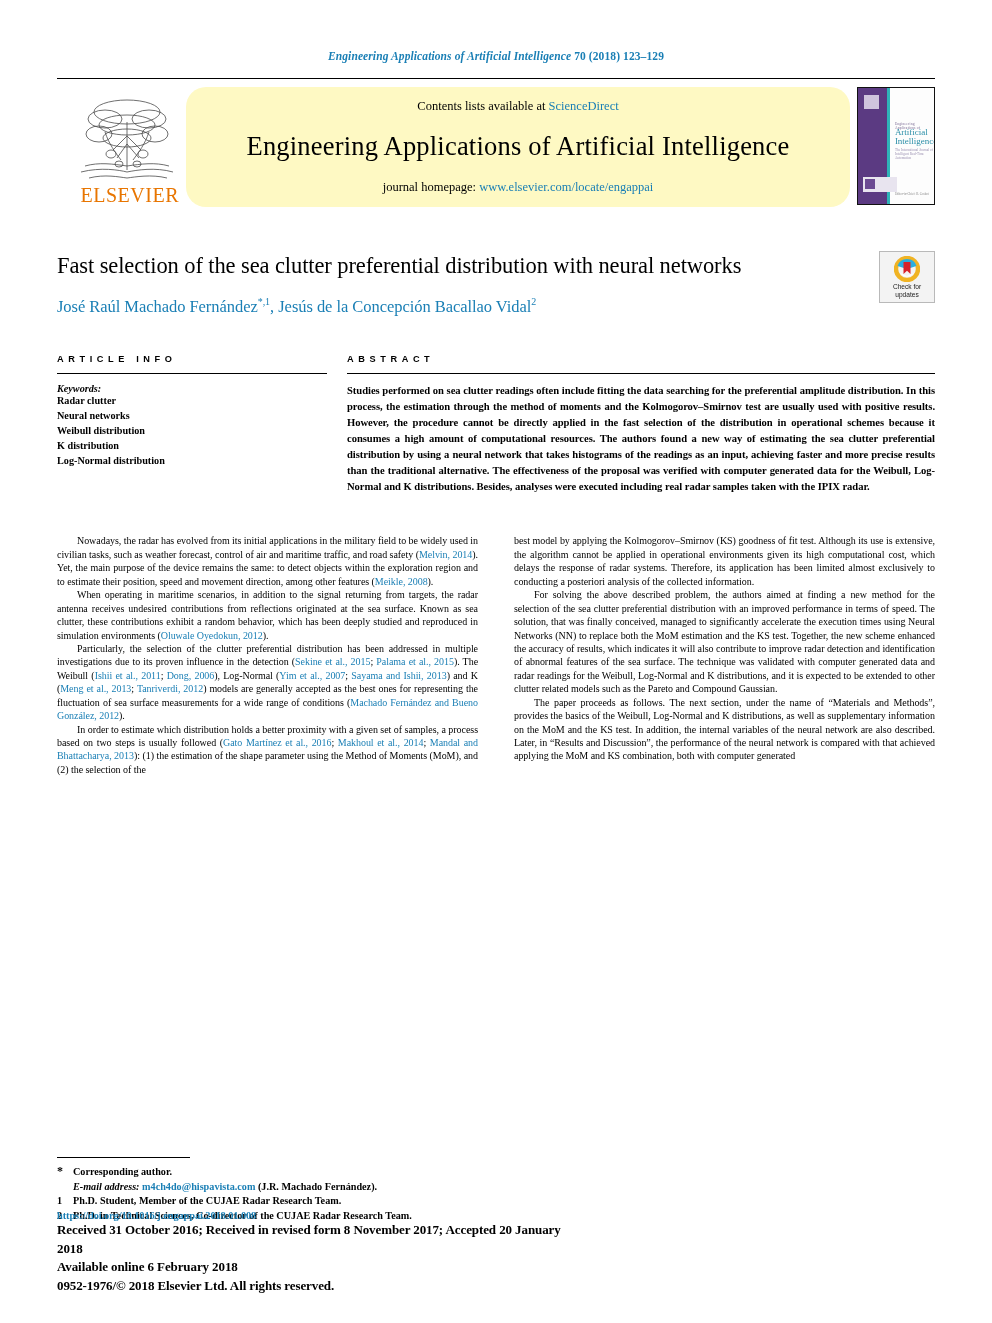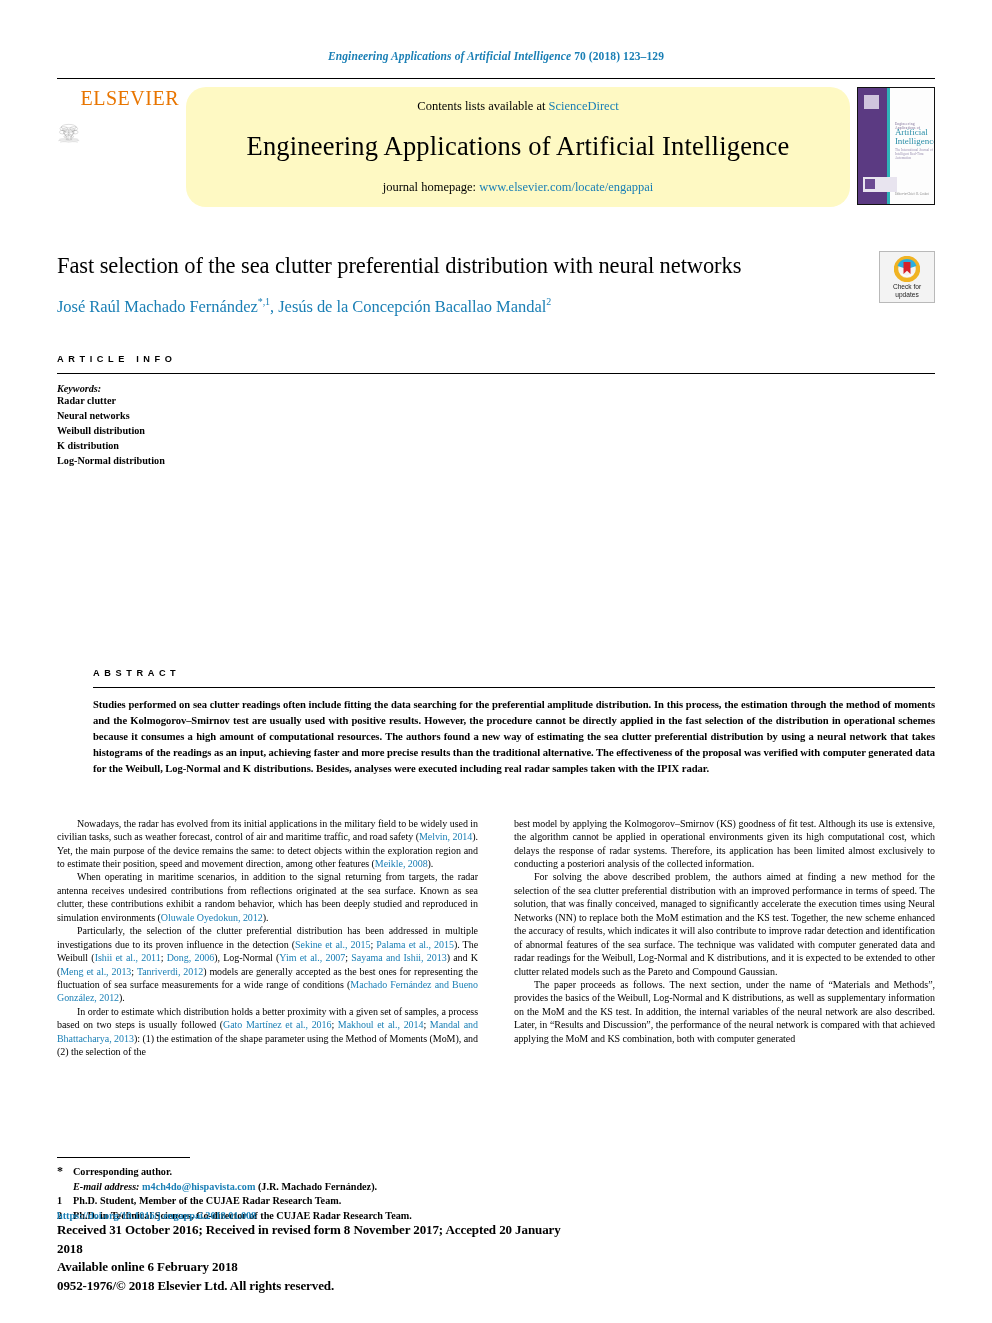--- a/index.html
+++ b/index.html
@@ -33,23 +33,23 @@
     border-top: 1.6px solid #000;
     padding-top: 8px;
     display: flex;
     align-items: stretch;
     gap: 7px;
   }
   .elsevier-logo {
     width: 122px;
     flex: 0 0 122px;
     display: flex;
-    flex-direction: row;
+    flex-direction: column;
     justify-content: flex-end;
-    align-items: flex-start;
+    align-items: flex-end;
     padding-bottom: 2px;
   }
   .tree-svg { display:block; }
   .elsevier-word {
     font-family: "Liberation Serif", serif;
     color: #e87500;
     font-size: 20px;
     letter-spacing: 0.5px;
     font-weight: normal;
     line-height: 1;
@@ -136,23 +136,23 @@
   }
   .crossmark .cm-label {
     font-family: "Liberation Sans", sans-serif;
     font-size: 6.6px;
     line-height: 1.12;
     text-align: center;
     color: #222;
   }
 
   
-  .info-row { margin-top: 38px; display: flex; gap: 44px; flex-direction: column; }
+  .info-row { margin-top: 38px; display: flex; gap: 20px; }
   .col-info { flex: 0 0 270px; }
-  .col-abs  { flex: 1 1 auto; margin-left: 36px; }
+  .col-abs  { flex: 1 1 auto; }
   .sec-head {
     font-family: "Liberation Sans", sans-serif;
     font-size: 9.2px;
     font-weight: bold;
     letter-spacing: 4.6px;
     margin-bottom: 9px;
   }
   .rule { border-top: 1.3px solid #000; margin-bottom: 9px; }
   .kw-head { font-size: 10.2px; font-style: italic; font-weight: bold; }
   .kw-item { font-size: 10.2px; font-weight: bold; line-height: 1.47; }
@@ -282,21 +282,21 @@
         <div>Intelligence</div>
       </div>
       <div class="cov-t3">The International Journal of Intelligent Real-Time Automation</div>
       <div class="cov-t4">Editor-in-Chief: B. Grabot</div>
     </div>
   </div>
 
   <div class="title-area">
     <h1 class="paper-title">Fast selection of the sea clutter preferential distribution with neural networks</h1>
     <div class="authors">
-      <span>José Raúl Machado Fernández</span><sup>*,1</sup><span>, </span><span>Jesús de la Concepción Bacallao Mandal</span><sup>2</sup>
+      <span>José Raúl Machado Fernández</span><sup>*,1</sup><span>, </span><span>Jesús de la Concepción Bacallao Vidal</span><sup>2</sup>
     </div>
 
     <div class="crossmark">
       <svg width="26" height="26" viewBox="0 0 26 26">
         <circle cx="13" cy="13" r="11" fill="none" stroke="#f0b323" stroke-width="4.4"></circle>
         <path d="M13 3 A10 10 0 0 1 22.5 10 L13 13 Z" fill="#2aaee0"></path>
         <path d="M13 3 A10 10 0 0 0 3.5 10 L13 13 Z" fill="#2aaee0"></path>
         <path d="M9.5 6 h7 v12 l-3.5 -3.2 -3.5 3.2 Z" fill="#d8232a"></path>
         <path d="M6 17 A8.5 8.5 0 0 0 20 17 L13 20 Z" fill="#ffffff"></path>
       </svg>

